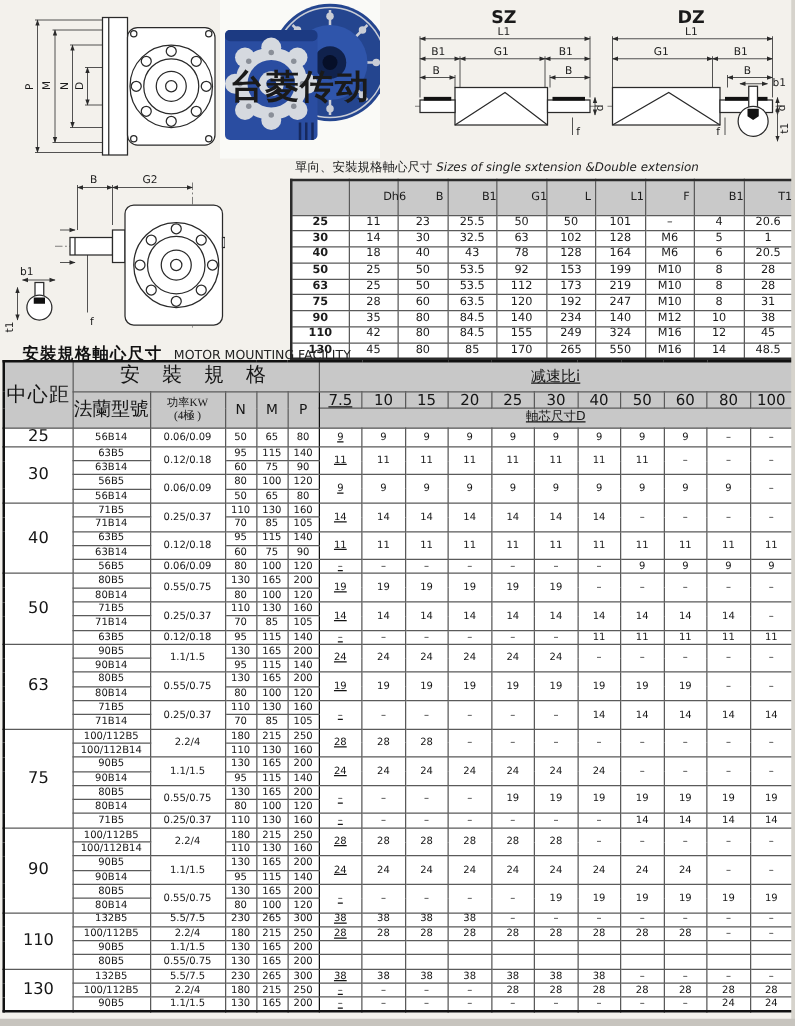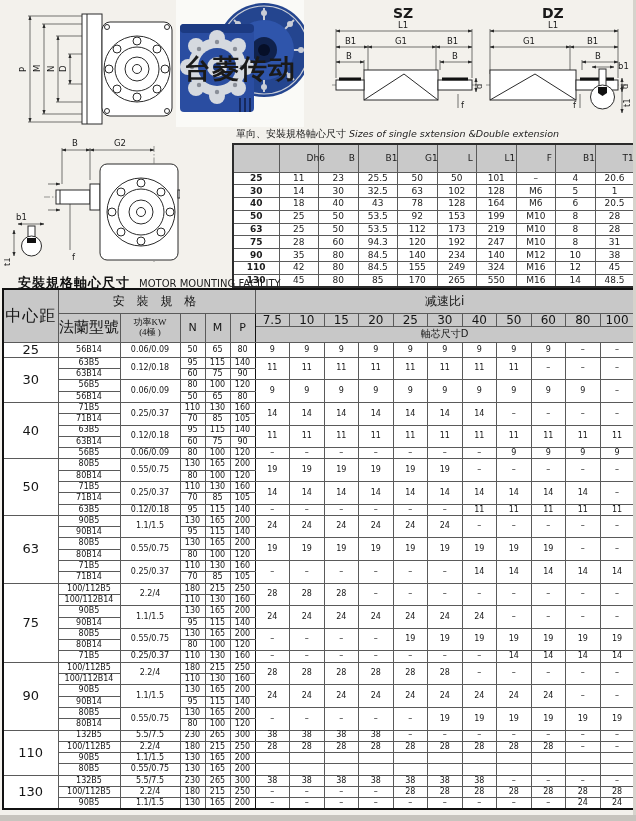--- a/index.html
+++ b/index.html
@@ -29,32 +29,32 @@
   #dim-table td.rowhead { font-weight:bold; }
 
   .main-title { position:absolute; left:18px; top:272px; white-space:nowrap; }
   .main-title .zh { font-size:13px; font-weight:bold; letter-spacing:1px; color:#111; }
   .main-title .en { font-size:10px; color:#222; margin-left:4px; }
 
   #main-table { position:absolute; left:2px; top:288px; width:632px; border:2px solid #111; background:#fff; }
   #main-table th, #main-table td { border:1px solid #5a5a5a; text-align:center; vertical-align:middle; padding:0; line-height:1.05; background:#fff; color:#151515; }
   #main-table thead th { background:#c8c8c8; font-weight:normal; }
   th.h-center { font-size:16px; letter-spacing:1px; }
-  th.h-spec { font-size:12px; letter-spacing:4px; height:24px; }
+  th.h-spec { font-size:16px; letter-spacing:4px; height:24px;font-family:Liberation Mono, monospace; }
   th.h-ratio { font-size:12px; height:24px; }
   th.h-flange { font-size:15px; height:22px; }
   th.h-power { font-size:9px;font-family:Liberation Serif, serif; }
   th.h-nmp { font-size:11px; }
   th.h-rnum { font-size:12px; }
   th.h-shaftd { font-size:10px; height:16px; }
   #main-table td { font-size:8px; height:11.3px; }
   #main-table td.cdist { font-size:13px; }
   tr.gstart td { border-top:1.5px solid #111; }
   .psep { border-right:1.5px solid #111 !important; }
-  .rsep { border-left:1.5px solid #111 !important; }
+  .rsep { border-left:1.5px solid #111 !important;text-decoration:underline; }
 </style>
 </head>
 <body>
 
 <div class="page">
 
   <svg style="left:4px;top:6px" width="172" height="126" viewBox="0 0 172 126">
     <defs>
       <marker id="a1" viewBox="0 0 10 10" refX="9" refY="5" markerWidth="7" markerHeight="7" orient="auto-start-reverse">
         <path d="M0,1.5 L10,5 L0,8.5 z" fill="#2a2a2a"></path>
@@ -383,21 +383,21 @@
           <td>173</td>
           <td>219</td>
           <td>M10</td>
           <td>8</td>
           <td>28</td>
         </tr>
         <tr>
           <td class="rowhead">75</td>
           <td>28</td>
           <td>60</td>
-          <td>94.3</td>
+          <td>63.5</td>
           <td>120</td>
           <td>192</td>
           <td>247</td>
           <td>M10</td>
           <td>8</td>
           <td>31</td>
         </tr>
         <tr>
           <td class="rowhead">90</td>
           <td>35</td>

